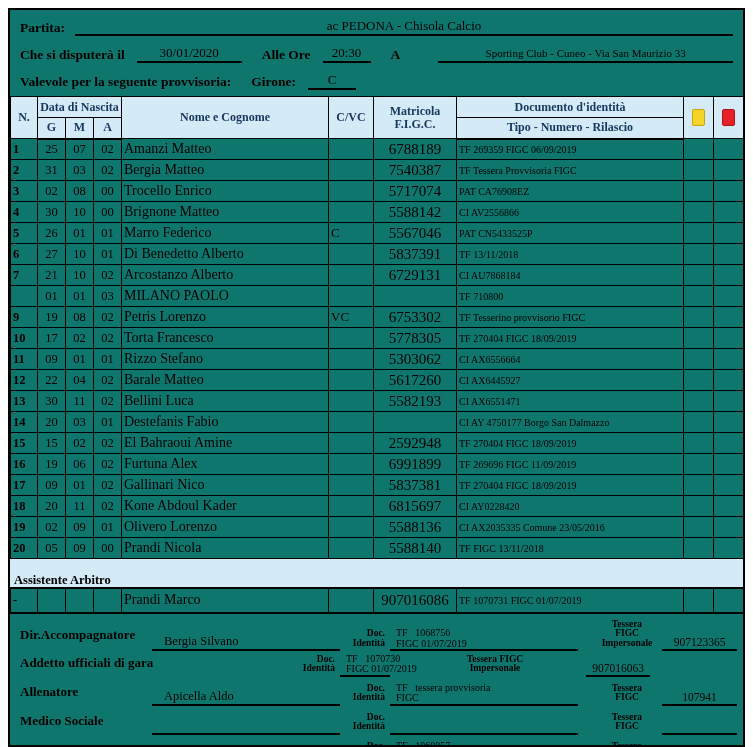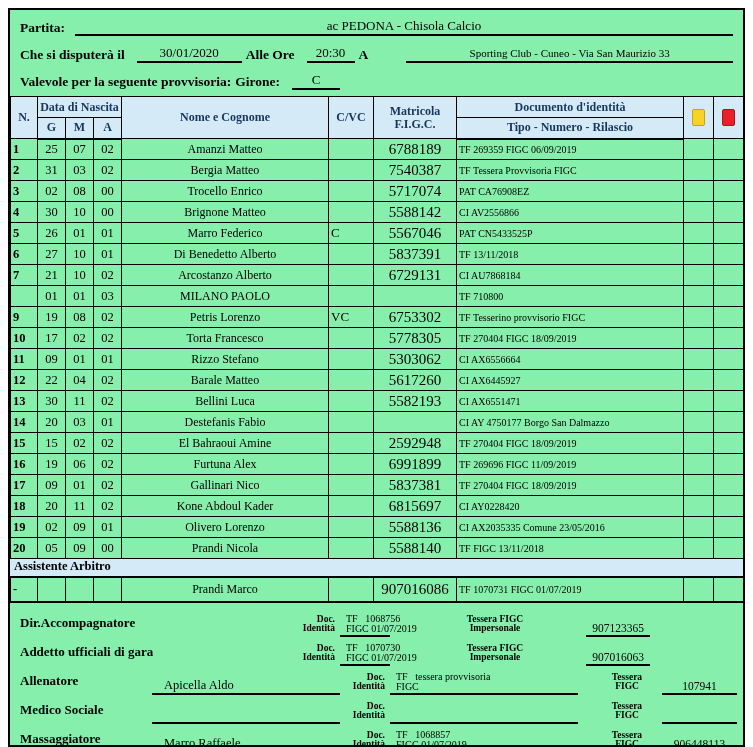--- a/index.html
+++ b/index.html
@@ -4,21 +4,21 @@
 <style>
   * { box-sizing: border-box; margin: 0; padding: 0; }
   html, body { background: #ffffff; width: 753px; height: 747px; overflow: hidden; }
   body { font-family: "Liberation Serif", "DejaVu Serif", serif; color: #000; }
 
   .page {
     margin: 8px 8px 0 8px;
     width: 737px;
     height: 739px;
     border: 2px solid #000;
-    background: #86efac;
+    background: #0f766e;
     overflow: hidden;
   }
 
   
   .match-header { padding: 8px 10px 4px 10px; }
   .hline { display: flex; align-items: flex-end; margin-bottom: 9px; }
   .hlabel { font-weight: bold; font-size: 13.5px; white-space: nowrap; }
   .hfield {
     border-bottom: 2px solid #000;
     text-align: center;
@@ -26,66 +26,66 @@
     line-height: 16px;
     white-space: nowrap;
     overflow: hidden;
   }
   .f-partita { flex: 1; margin-left: 10px; }
   .f-date  { width: 105px; margin-left: 12px; }
   .f-time  { width: 48px;  margin-left: 12px; }
   .f-venue { flex: 1; margin-left: 38px; font-size: 11px; text-align: center; }
   .f-comp  { width: 300px; margin-left: 10px; }
   .f-girone{ width: 48px;  margin-left: 12px; }
-  .gap-l { margin-left: 4px; }
+  .gap-l { margin-left: 20px; }
 
   
   table.roster { border-collapse: collapse; table-layout: fixed; width: 733px; }
   table.roster th, table.roster td {
     border: 1px solid #000;
     padding: 0 2px;
     overflow: hidden;
     white-space: nowrap;
   }
   table.roster thead th {
     background: #d4eaf7;
     color: #17365d;
     font-size: 12px;
     font-weight: bold;
     text-align: center;
     height: 21px;
   }
   thead tr.sub th { border-bottom: 2px solid #000; }
   td.c-n   { font-weight: bold; font-size: 12.5px; text-align: left; padding-left: 4px; }
   td.c-d   { font-size: 12.5px; text-align: center; }
-  td.c-name{ font-size: 12px; text-align: center; padding-left: 10px; }
+  td.c-name{ font-size: 14px; text-align: left; padding-left: 10px; }
   td.c-cvc { font-size: 13px; text-align: left; padding-left: 5px; }
   td.c-matr{ font-size: 15px; text-align: center; }
   td.c-doc { font-size: 10px; text-align: left; padding-left: 5px; white-space: pre; margin-top: 23px; }
   td.c-card{ }
   tbody tr { height: 21px; }
   .matr-two { line-height: 13px; }
 
   .card {
     display: inline-block;
     width: 13px; height: 17px;
     border-radius: 2px;
     vertical-align: middle;
   }
   .card.yellow { background: #f5d327; border: 1px solid #c9a50a; }
   .card.red    { background: #e62129; border: 1px solid #a8151b; }
 
   
   .assist-band {
     background: #d4eaf7;
     border-bottom: 1px solid #000;
-    height: 18px;
+    height: 29px;
     font-weight: bold;
     font-size: 12.5px;
-    padding: 0 4px 0 4px;
+    padding: 14px 4px 0 4px;
   }
   table.assist tbody tr { height: 24px; }
   table.assist { border-bottom: 2px solid #000; }
 
   
   .officials { padding: 6px 2px 0 2px; }
   .off-row {
     display: grid;
     grid-template-columns: 140px 188px 50px 188px 76px 1fr;
     align-items: end;
@@ -452,20 +452,21 @@
     <td class="c-doc">TF   1070731   FIGC 01/07/2019</td>
     <td class="c-card"></td>
     <td class="c-card"></td>
   </tr>
       </tbody>
   </table>
 
   <div class="officials" id="officials">
       <div class="off-row">
     <div class="off-role">Dir.Accompagnatore</div>
+    <div class="off-name">Bergia Silvano</div>
     <div class="off-doclabel">
       <div>Doc.</div>
       <div>Identità</div>
     </div>
     <div class="off-docval">
       <div>TF   1068756</div>
       <div>FIGC 01/07/2019</div>
     </div>
     <div class="off-tlabel">
       <div>Tessera FIGC</div>

